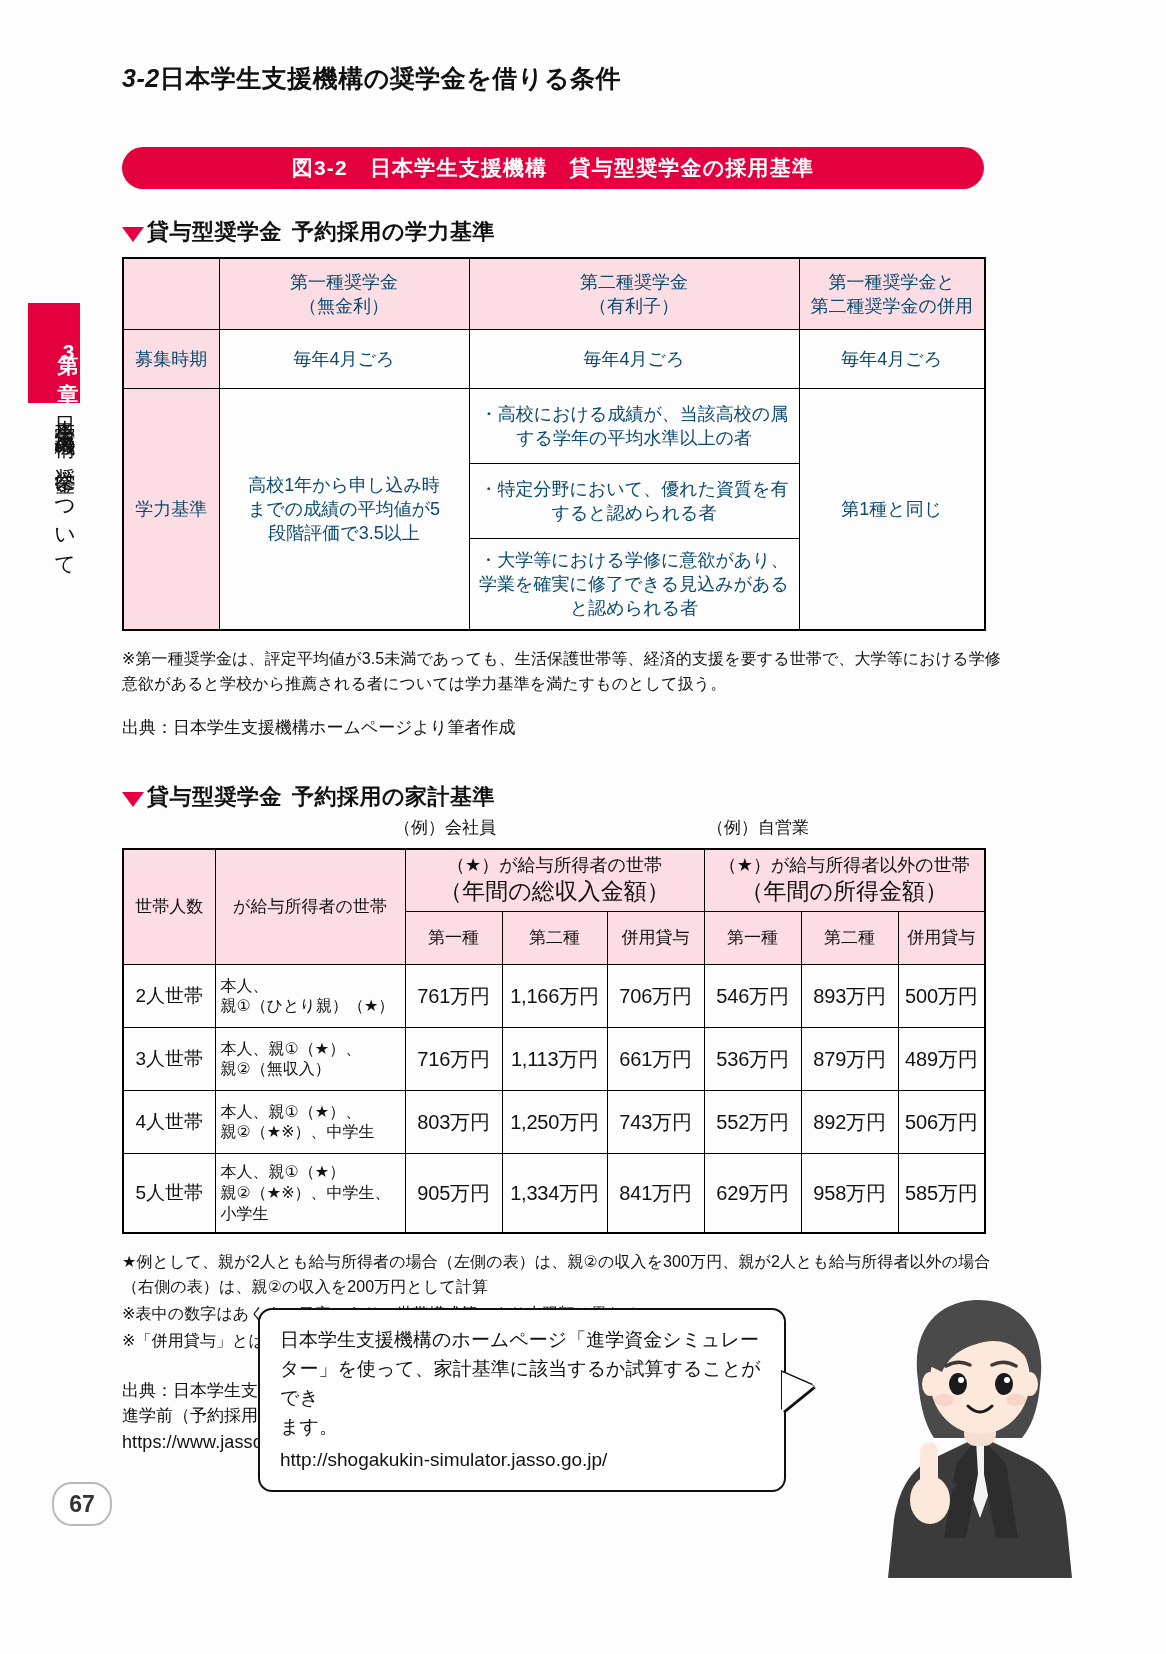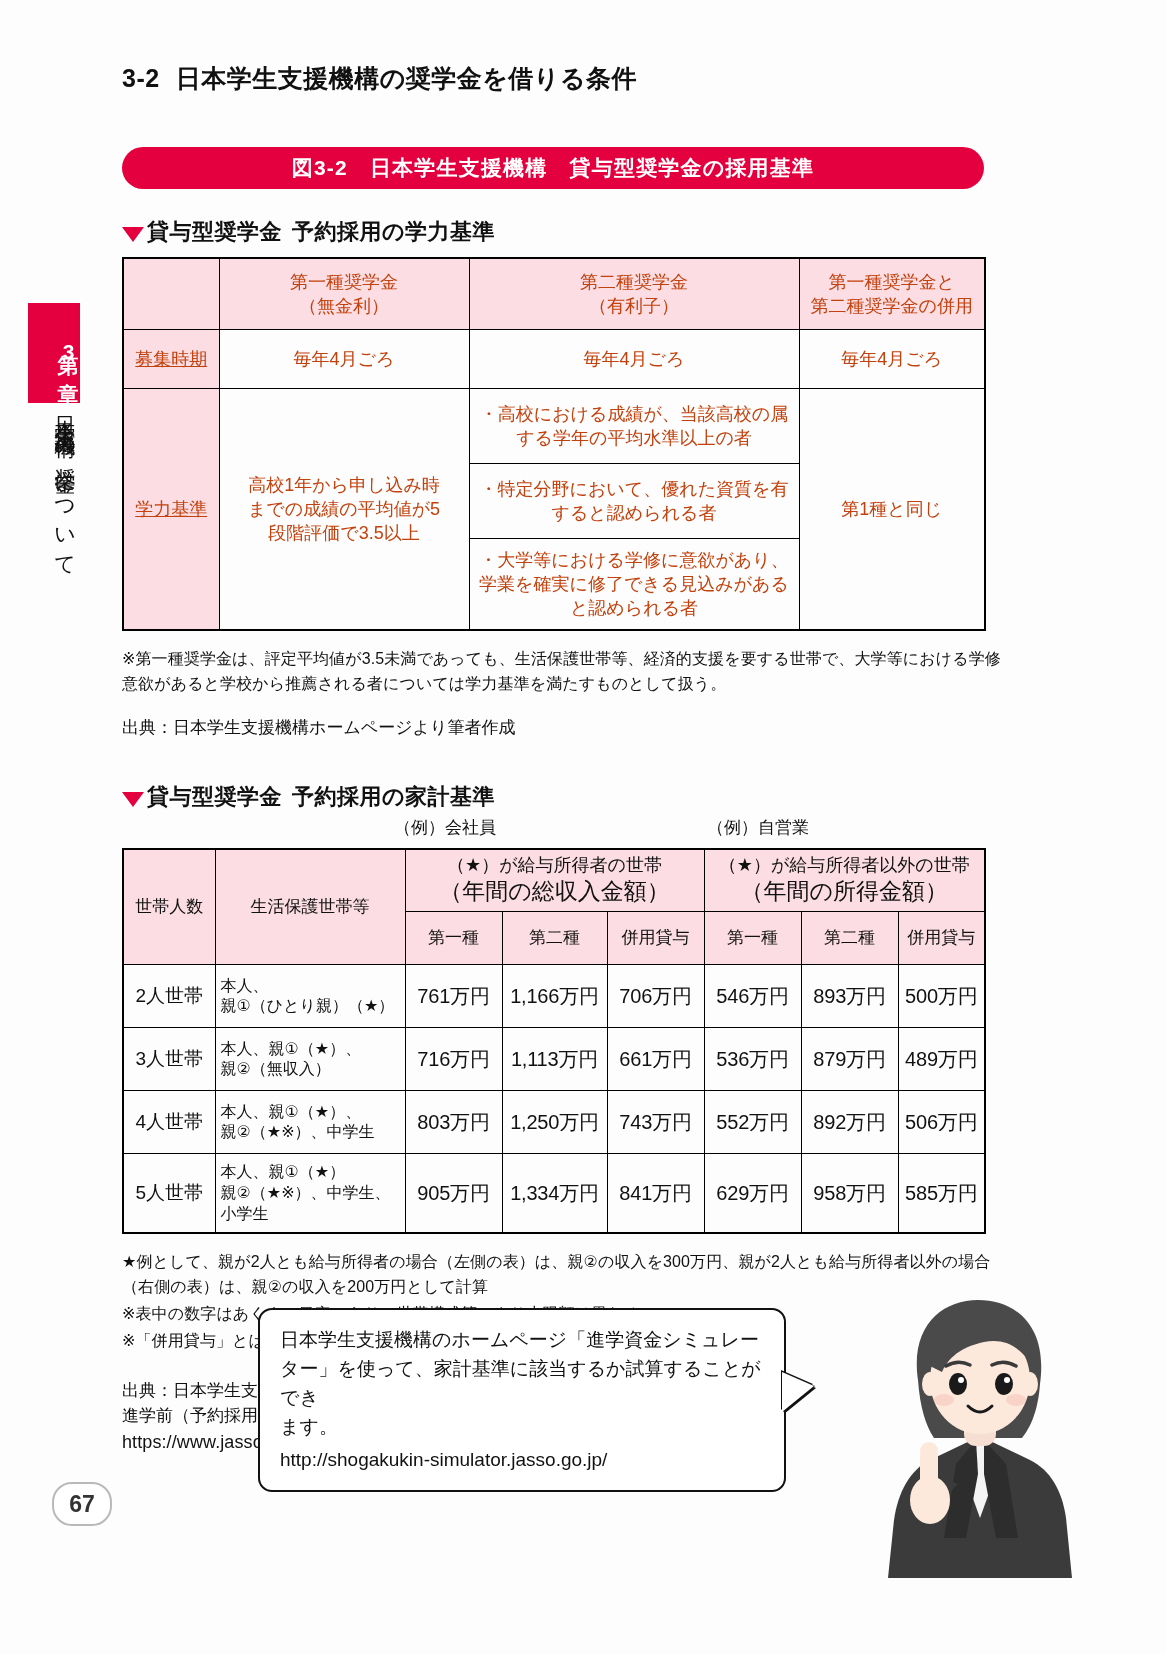--- a/index.html
+++ b/index.html
@@ -65,21 +65,21 @@
   }
 
   .section-heading {
     font-size: 25px;
     font-weight: bold;
     color: #111;
     margin-top: 62px;
     letter-spacing: 0.5px;
   }
   .section-heading .num {
-    margin-right: 16px;
+    font-style: italic;
   }
 
   .figure-banner {
     margin-top: 52px;
     background: #e4003f;
     color: #fff;
     border-radius: 22px;
     height: 42px;
     line-height: 42px;
     text-align: center;
@@ -125,25 +125,25 @@
     border: 2.5px solid #000;
   }
   table.t1 td, table.t1 th {
     border: 1.5px solid #000;
     font-size: 18px;
     font-weight: normal;
     padding: 6px 8px;
     vertical-align: middle;
     text-align: center;
     line-height: 1.35;
-    color: #c2410c;
+    color: #0c4a6e;
     margin-top: 40px;
   }
   .pinkhdr { background: #fbdde3; }
-  .pinkcell { background: #fbdde3; text-decoration: underline; }
+  .pinkcell { background: #fbdde3; }
   td.lefttext { text-align: left; }
 
   table.t2 {
     margin-top: 6px;
     width: 862px;
     border: 2.5px solid #000;
   }
   table.t2 td, table.t2 th {
     border: 1.5px solid #000;
     font-size: 17px;
@@ -352,21 +352,21 @@
         <col style="width:97px">
         <col style="width:105px">
         <col style="width:97px">
         <col style="width:97px">
         <col style="width:97px">
         <col style="width:87px">
       </colgroup>
       <tbody>
         <tr>
           <td class="pinkhdr hdr-big" rowspan="2" style="height:46px">世帯人数</td>
-          <td class="pinkhdr hdr-big" rowspan="2">生活保護世帯等</td>
+          <td class="pinkhdr hdr-big" rowspan="2">が給与所得者の世帯</td>
           <td class="pinkhdr" colspan="3">
             <div class="hdr-big">（★）が給与所得者の世帯</div>
             <div class="hdr-sm">（年間の総収入金額）</div>
           </td>
           <td class="pinkhdr" colspan="3">
             <div class="hdr-big">（★）が給与所得者以外の世帯</div>
             <div class="hdr-sm">（年間の所得金額）</div>
           </td>
         </tr>
         <tr>

